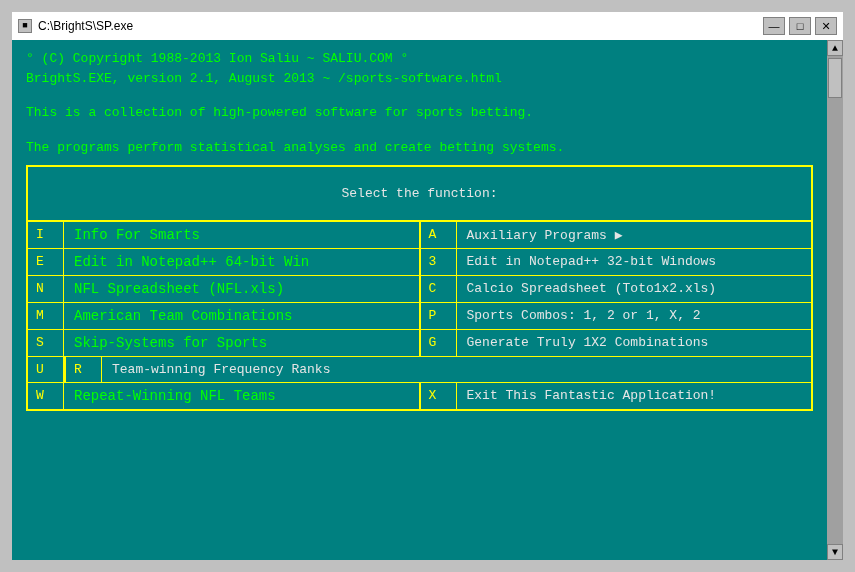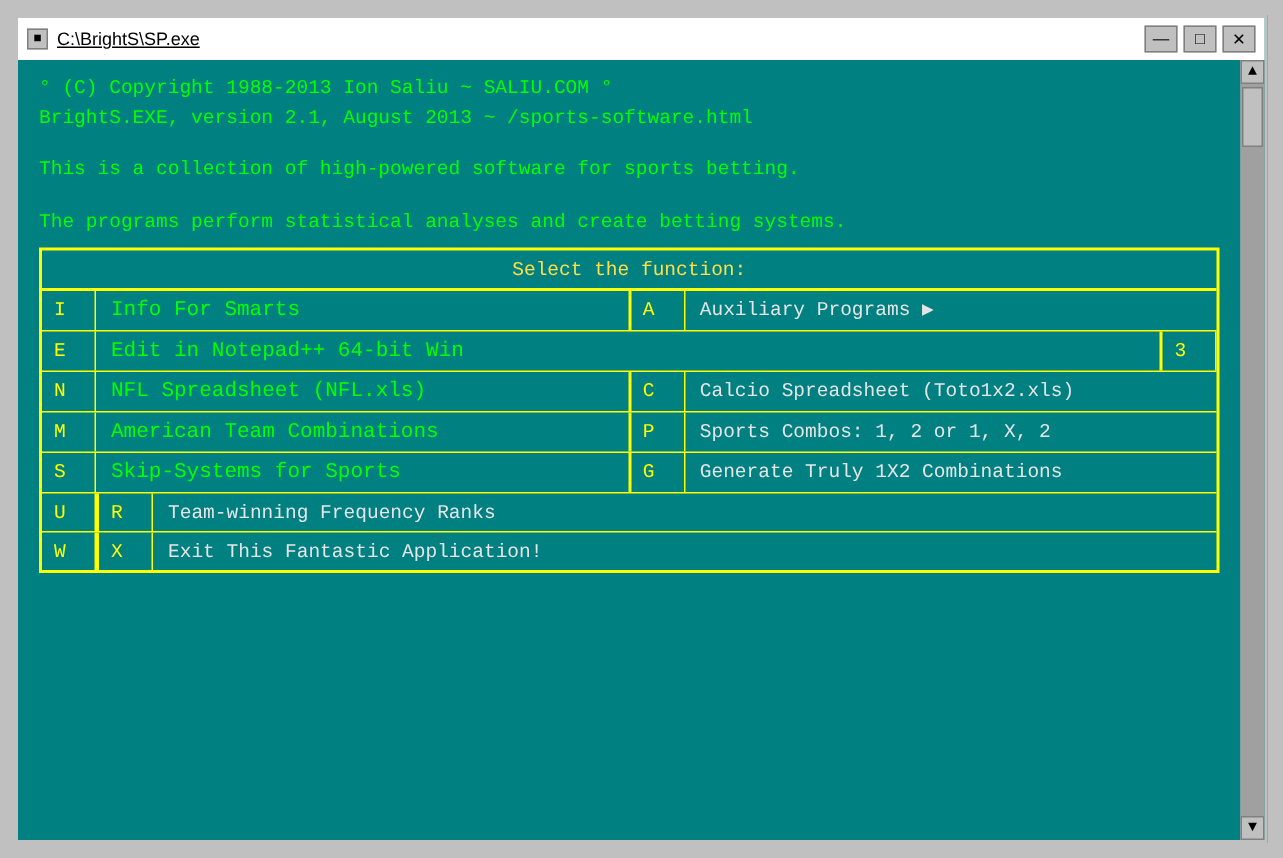--- a/index.html
+++ b/index.html
@@ -49,21 +49,20 @@
       display: flex;
       align-items: center;
       justify-content: center;
       font-size: 9px;
     }
 
     .title-text {
       font-size: 12px;
       font-family: 'Segoe UI', Arial, sans-serif;
       color: #000;
-      text-decoration: underline;
     }
 
     .title-bar-buttons {
       display: flex;
       gap: 4px;
     }
 
     .title-btn {
       width: 22px;
       height: 18px;
@@ -138,22 +137,22 @@
       height: 14px;
     }
 
     .menu-box {
       border: 2px solid #ffff00;
       margin-top: 8px;
     }
 
     .menu-header {
       text-align: center;
-      color: #fde047;
-      padding: 5px 0;
+      color: #e5e5e5;
+      padding: 19px 0;
       font-size: 13px;
       border-bottom: 2px solid #ffff00;
     }
 
     .menu-row {
       display: flex;
       border-bottom: 1px solid #ffff00;
     }
 
     .menu-row:last-child {
@@ -234,20 +233,21 @@
       <div class="menu-cell-label">Info For Smarts</div>
       <div class="menu-cell-divider"></div>
       <div class="menu-cell-key2">A</div>
       <div class="menu-cell-label2">Auxiliary Programs ▶</div>
     </div>
             <div class="menu-row">
       <div class="menu-cell-key">E</div>
       <div class="menu-cell-label">Edit in Notepad++ 64-bit Win</div>
       <div class="menu-cell-divider"></div>
       <div class="menu-cell-key2">3</div>
+      <div class="menu-cell-label2">Edit in Notepad++ 32-bit Windows</div>
     </div>
             <div class="menu-row">
       <div class="menu-cell-key">N</div>
       <div class="menu-cell-label">NFL Spreadsheet (NFL.xls)</div>
       <div class="menu-cell-divider"></div>
       <div class="menu-cell-key2">C</div>
       <div class="menu-cell-label2">Calcio Spreadsheet (Toto1x2.xls)</div>
     </div>
             <div class="menu-row">
       <div class="menu-cell-key">M</div>
@@ -264,20 +264,21 @@
       <div class="menu-cell-label2">Generate Truly 1X2 Combinations</div>
     </div>
             <div class="menu-row">
       <div class="menu-cell-key">U</div>
       <div class="menu-cell-divider"></div>
       <div class="menu-cell-key2">R</div>
       <div class="menu-cell-label2">Team-winning Frequency Ranks</div>
     </div>
             <div class="menu-row">
       <div class="menu-cell-key">W</div>
+      <div class="menu-cell-label">Repeat-Winning NFL Teams</div>
       <div class="menu-cell-divider"></div>
       <div class="menu-cell-key2">X</div>
       <div class="menu-cell-label2">Exit This Fantastic Application!</div>
     </div>
           </div>
       </div>
     </div>
 
     <div class="scrollbar">
       <div class="scroll-btn">▲</div>

